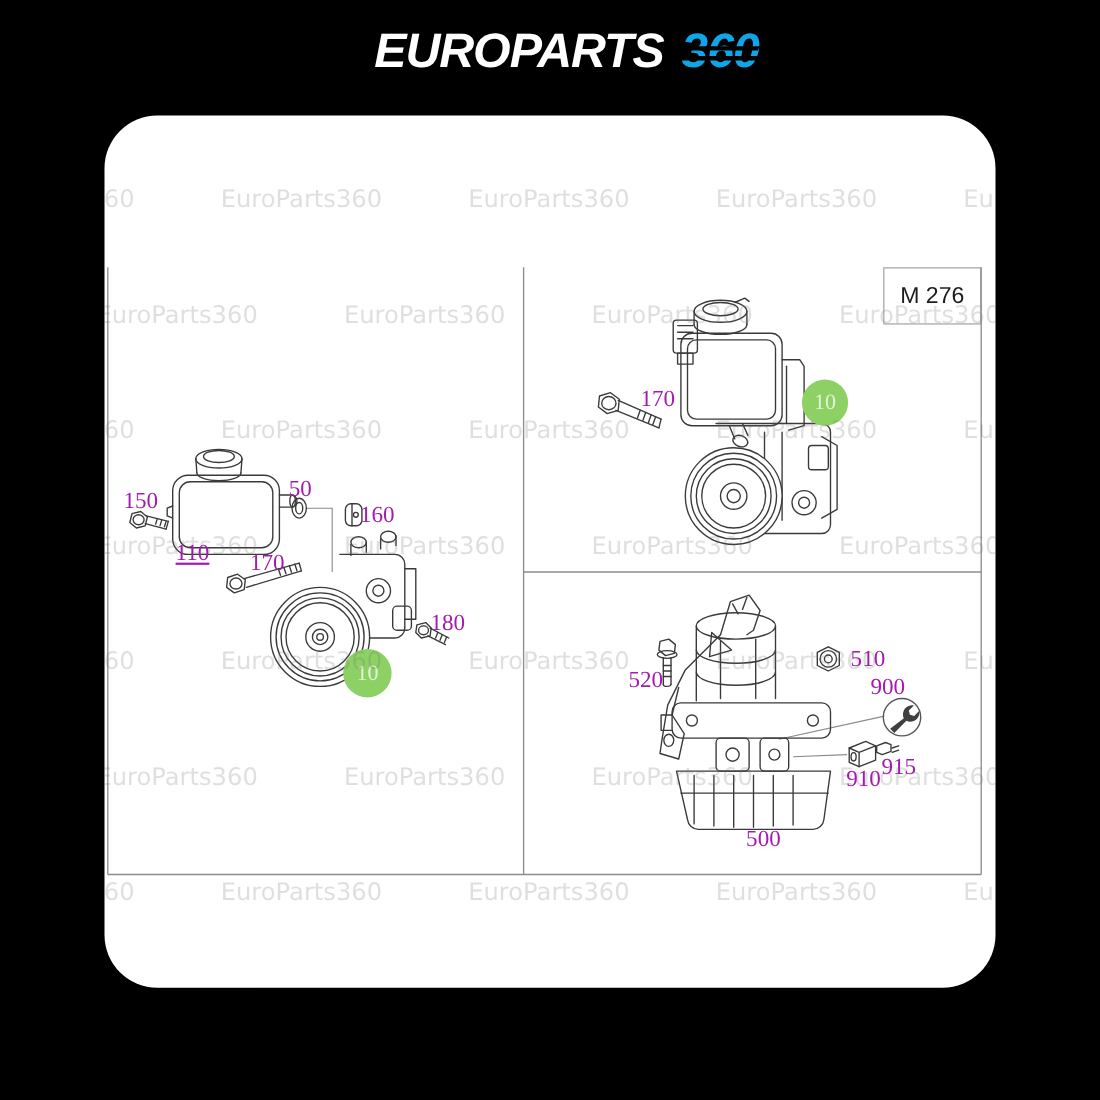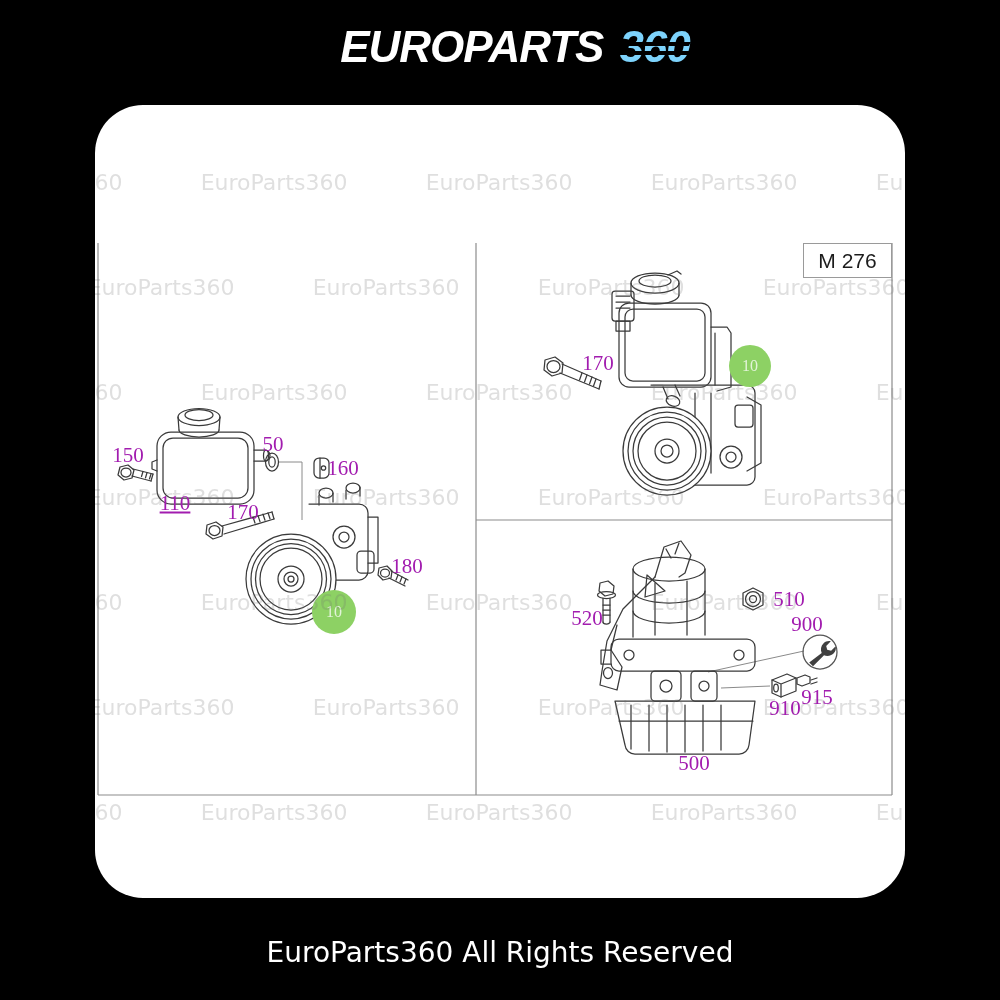--- a/index.html
+++ b/index.html
@@ -4,35 +4,35 @@
 <style>
   html,body{margin:0;padding:0;background:#000;}
   #page{position:relative;width:1000px;height:1000px;background:#000;overflow:hidden;
         font-family:"DejaVu Sans",sans-serif;}
 
   
   .logo{position:absolute;top:22px;left:0;right:0;text-align:center;
         font-family:"Liberation Sans",sans-serif;font-style:italic;font-weight:bold;
         font-size:44px;letter-spacing:-1px;white-space:nowrap;}
   .logo-main{color:#ffffff;margin-left:30px;}
-  .logo-accent{color:#7dd3fc;position:relative;display:inline-block;margin-left:16px;}
+  .logo-accent{color:#0ea5e9;position:relative;display:inline-block;margin-left:16px;}
   .logo-accent::before,.logo-accent::after{content:"";position:absolute;left:-3px;right:-1px;
         height:3.5px;background:#000;transform:skewX(-30deg);}
   .logo-accent::before{top:40%;}
   .logo-accent::after{top:58%;}
 
   
   .card{position:absolute;left:95px;top:105px;width:810px;height:793px;background:#ffffff;
         border-radius:48px;overflow:hidden;}
   .card svg{position:absolute;left:0;top:0;z-index:1;}
 
   
   .highlight{position:absolute;z-index:2;width:44px;height:44px;border-radius:50%;
         background:#8dd164;display:flex;align-items:center;justify-content:center;
-        font-family:"Liberation Serif",serif;font-size:16px;color:rgba(255,255,255,0.75);}
+        font-family:"Liberation Serif",serif;font-size:20px;color:rgba(255,255,255,0.75);}
 
   
   .wm-layer{position:absolute;left:0;top:0;right:0;bottom:0;z-index:3;pointer-events:none;}
   .wm{position:absolute;transform:translate(-50%,-50%);white-space:nowrap;
       font-family:"DejaVu Sans",sans-serif;font-size:22px;color:rgba(110,110,110,0.22);}
 
   
   .plabel{position:absolute;z-index:4;transform:translate(-50%,-50%);
       font-family:"Liberation Serif",serif;font-size:21px;color:#a21caf;white-space:nowrap;}
 
@@ -262,33 +262,32 @@
         <span class="wm" style="left: 291px; top: 602px;">EuroParts360</span>
         <span class="wm" style="left: 516px; top: 602px;">EuroParts360</span>
         <span class="wm" style="left: 741px; top: 602px;">EuroParts360</span>
         <span class="wm" style="left: -46px; top: 707px;">EuroParts360</span>
         <span class="wm" style="left: 179px; top: 707px;">EuroParts360</span>
         <span class="wm" style="left: 404px; top: 707px;">EuroParts360</span>
         <span class="wm" style="left: 629px; top: 707px;">EuroParts360</span>
         <span class="wm" style="left: 854px; top: 707px;">EuroParts360</span>
       </div>
 
-    <div class="code-box" style="left:708px;top:138px;width:89px;height:35px;">M 276</div>
+    <div class="code-box" style="left:708px;top:138px;width:89px;height:52px;">M 276</div>
 
     <div class="plabel" style="left:33px;top:350px;">150</div>
     <div class="plabel" style="left:80px;top:398px;text-decoration:underline;">110</div>
     <div class="plabel" style="left:178px;top:339px;">50</div>
     <div class="plabel" style="left:248px;top:363px;">160</div>
     <div class="plabel" style="left:148px;top:407px;">170</div>
     <div class="plabel" style="left:312px;top:461px;">180</div>
 
     <div class="plabel" style="left:503px;top:258px;">170</div>
 
     <div class="plabel" style="left:492px;top:513px;">520</div>
     <div class="plabel" style="left:694px;top:494px;">510</div>
     <div class="plabel" style="left:712px;top:519px;">900</div>
     <div class="plabel" style="left:690px;top:603px;">910</div>
     <div class="plabel" style="left:722px;top:592px;">915</div>
     <div class="plabel" style="left:599px;top:658px;">500</div>
   </div>
 
-  <div class="footer">EuroParts360 All Rights Reserved</div>
 </div>
 
 </body></html>

